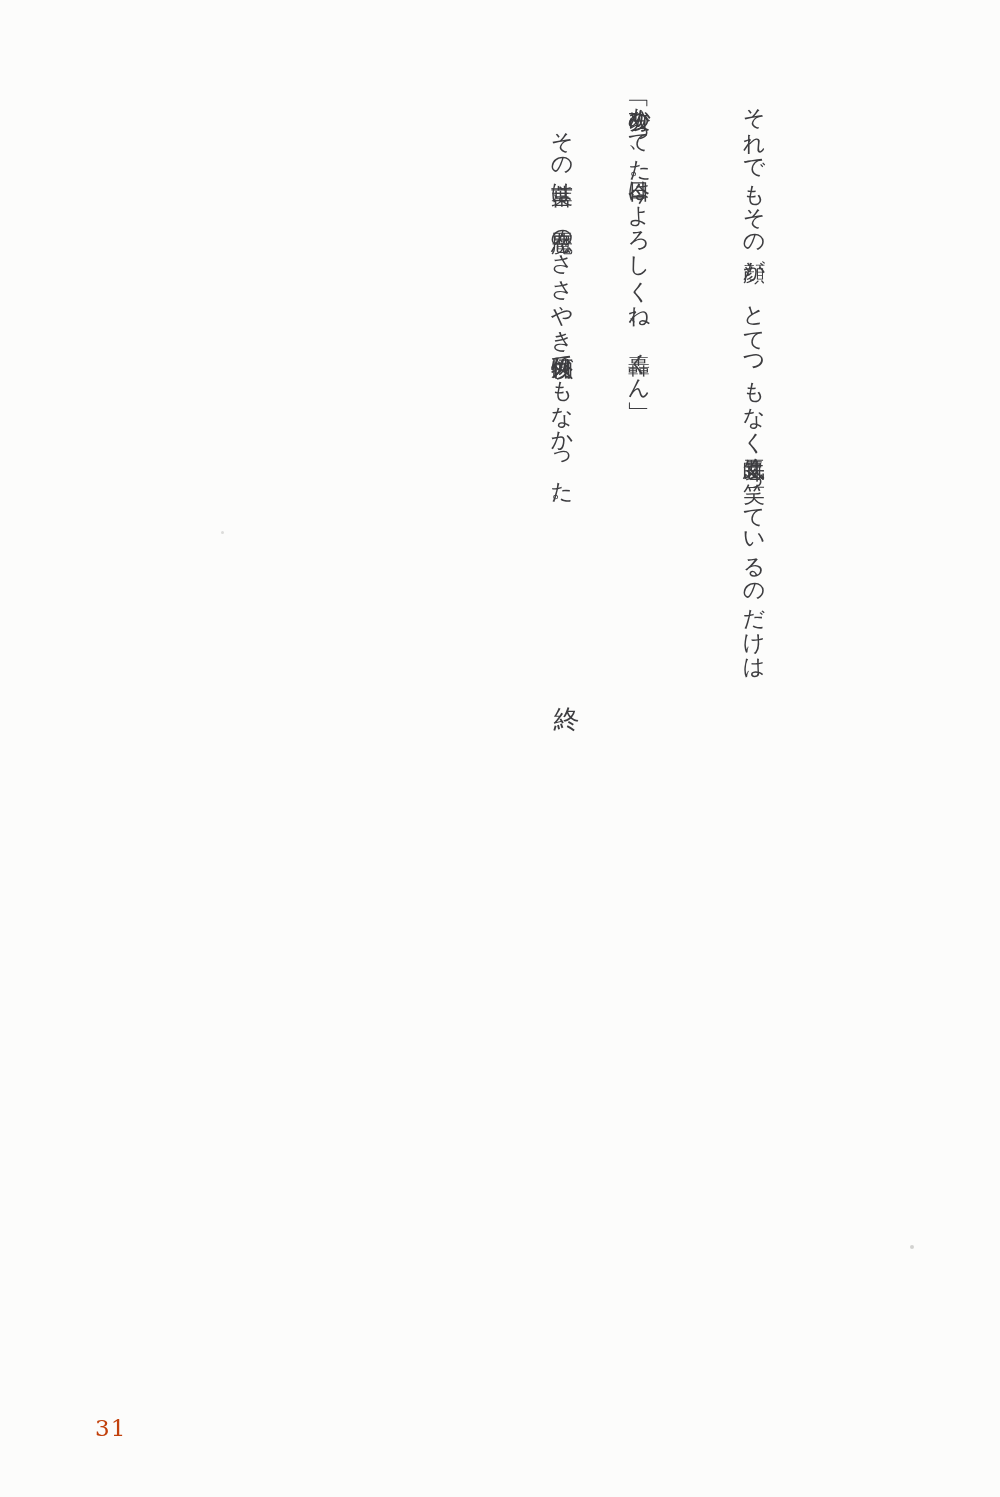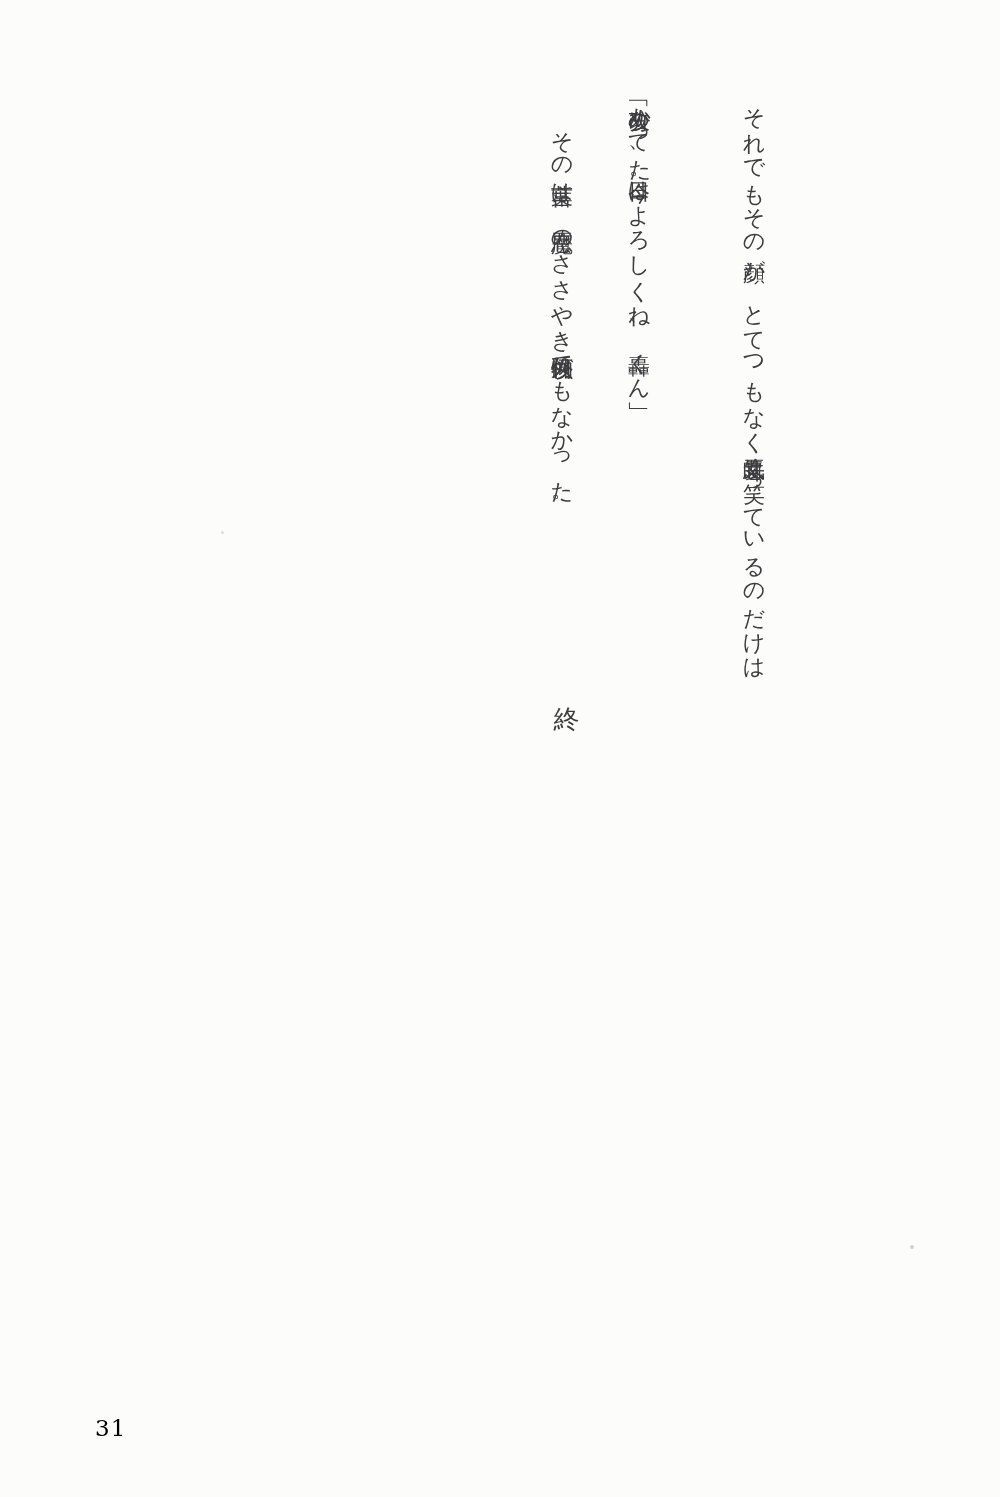--- a/index.html
+++ b/index.html
@@ -38,21 +38,21 @@
     top: 686px;
     right: 414px;
     font-size: 26px;
   }
   .page-number {
     position: absolute;
     left: 95px;
     top: 1415px;
     font-size: 23px;
     letter-spacing: 1px;
-    color: #000000;
+    color: #c2410c;
     font-family: "DejaVu Serif", "Liberation Serif", serif;
   }
   .speck {
     position: absolute;
     border-radius: 50%;
   }
   .speck-1 {
     left: 221px;
     top: 531px;
     width: 3px;

